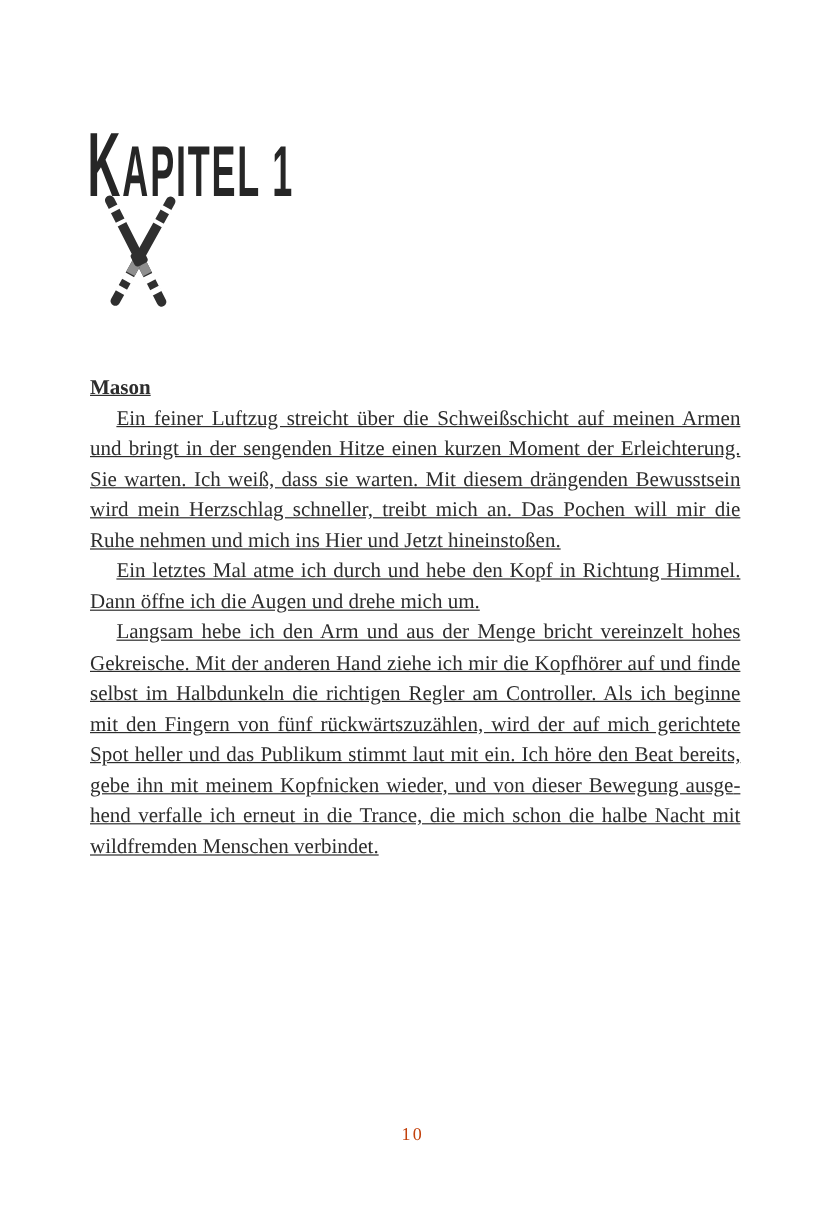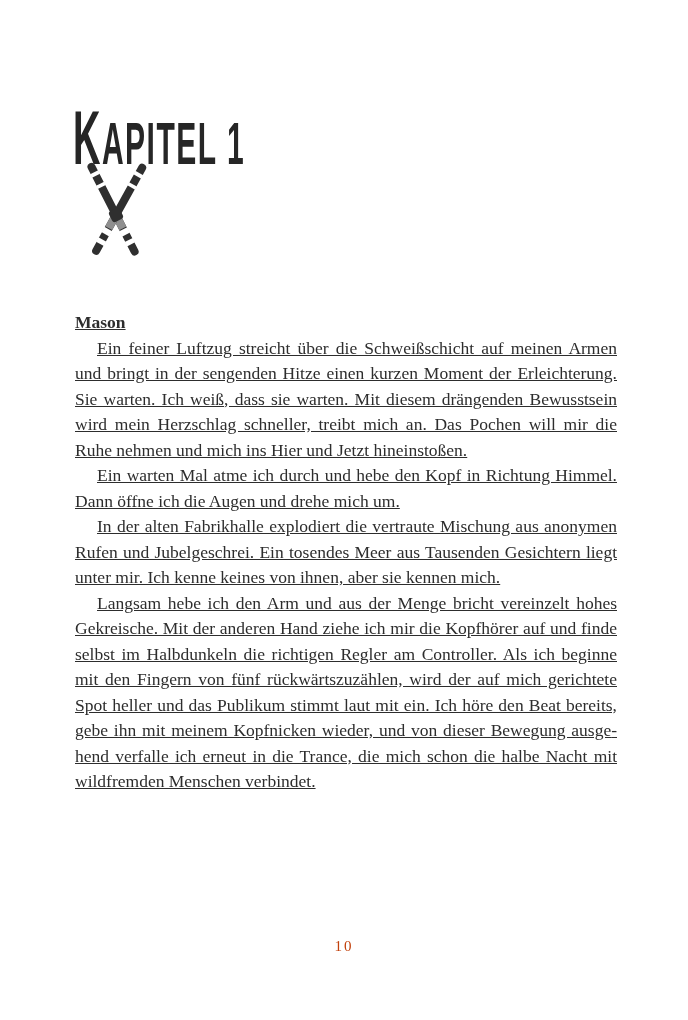--- a/index.html
+++ b/index.html
@@ -110,20 +110,19 @@
         <rect x="27.5" y="83" width="9" height="5" fill="#ffffff"></rect>
       </g>
 
       <rect x="26" y="49" width="12" height="12" rx="3" fill="#2f2f2f" transform="rotate(-27 32 55)"></rect>
     </svg>
   </div>
 
   <div class="body-text">
     <p class="section-label">Mason</p>
     <p class="paragraph">Ein feiner Luftzug streicht über die Schweißschicht auf meinen Armen und bringt in der sengenden Hitze einen kurzen Moment der Erleich­terung. Sie warten. Ich weiß, dass sie warten. Mit diesem drängenden Bewusst­sein wird mein Herzschlag schneller, treibt mich an. Das Pochen will mir die Ruhe nehmen und mich ins Hier und Jetzt hinein­stoßen.</p>
-    <p class="paragraph">Ein warten Mal atme ich durch und hebe den Kopf in Richtung Himmel. Dann öffne ich die Augen und drehe mich um.</p>
-    <p class="paragraph">In der alten Fabrikhalle explodiert die vertraute Mischung aus anonymen Rufen und Jubel­geschrei. Ein tosendes Meer aus Tausenden Gesichtern liegt unter mir. Ich kenne keines von ihnen, aber sie kennen mich.</p>
+    <p class="paragraph">Ein letztes Mal atme ich durch und hebe den Kopf in Richtung Himmel. Dann öffne ich die Augen und drehe mich um.</p>
     <p class="paragraph">Langsam hebe ich den Arm und aus der Menge bricht vereinzelt hohes Ge­kreische. Mit der anderen Hand ziehe ich mir die Kopfhörer auf und finde selbst im Halb­dunkeln die richtigen Regler am Controller. Als ich beginne mit den Fingern von fünf rückwärts­zu­zählen, wird der auf mich gerichtete Spot heller und das Publikum stimmt laut mit ein. Ich höre den Beat bereits, gebe ihn mit meinem Kopf­nicken wieder, und von dieser Bewegung ausge­hend verfalle ich erneut in die Trance, die mich schon die halbe Nacht mit wild­fremden Menschen verbindet.</p>
   </div>
 
   <div class="page-number">10</div>
 
 </div>
 
 </body></html>

